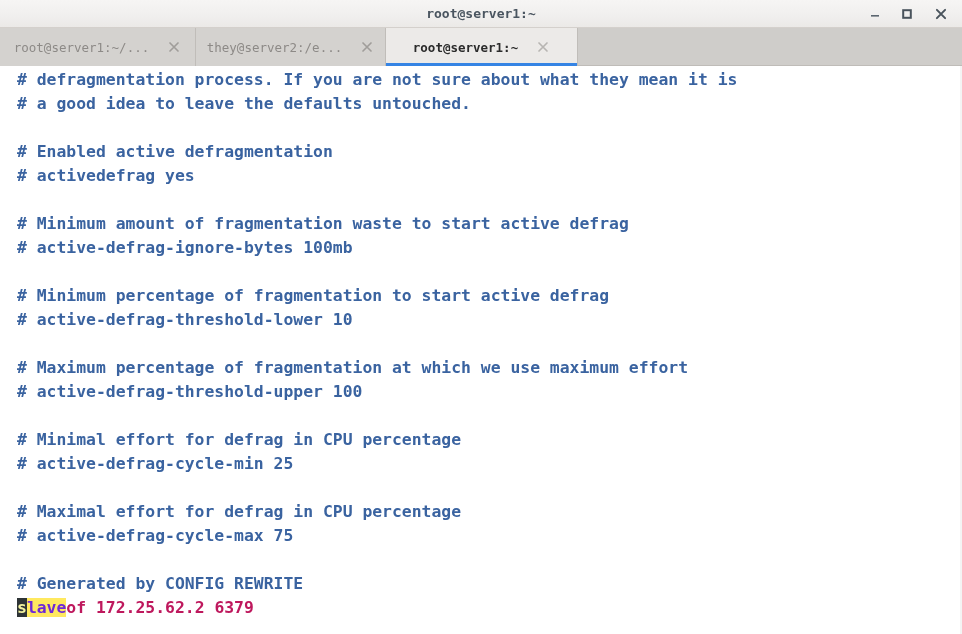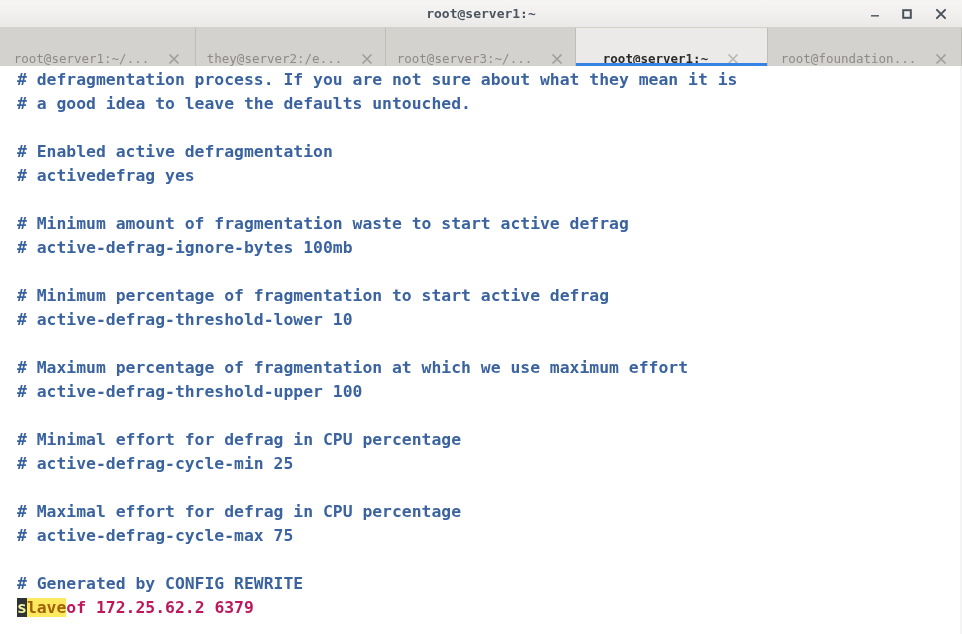--- a/index.html
+++ b/index.html
@@ -57,21 +57,21 @@
     height: 38px;
     background: #cfcdca;
     box-sizing: border-box;
     display: flex;
     align-items: stretch;
     border-bottom: 1px solid #bfbcb8;
   }
   .tab {
     position: relative;
     display: flex;
-    align-items: flex-end;
+    align-items: center;
     justify-content: center;
     box-sizing: border-box;
     height: 38px;
     background: #d4d2cf;
     border-right: 1px solid #c0bdb9;
     cursor: pointer;
     overflow: hidden;
   }
   .tab.active {
     background: #eceae8;
@@ -122,21 +122,21 @@
     font-size: 16.4px;
     font-weight: bold;
     line-height: 24px;
     letter-spacing: 0px;
     white-space: pre;
   }
   .tline { height: 24px; padding-left: 1px; }
   .c-comment { color: #3a63a0; }
   .c-plain   { color: #be185d; }
   .c-cursor  { background: #2e3436; color: #f2f2a0; }
-  .c-search  { background: #ffe95f; color: #a16207; }
+  .c-search  { background: #ffe95f; color: #6d28d9; }
 
   
   #scroll-edge {
     position: absolute;
     right: 0; top: 66px;
     width: 2px; height: 568px;
     background: #f4f4f4;
   }
 </style>
 </head>
@@ -168,34 +168,22 @@
       <span class="tab-close"><svg width="14" height="14" viewBox="0 0 14 14">
           <path d="M3 3 L11 11 M11 3 L3 11" stroke="#8d8a87" stroke-width="1.7" stroke-linecap="round"></path>
         </svg></span>
     </div>
     <div class="tab" style="width: 190px;">
       <span class="tab-label">they@server2:/e...</span>
       <span class="tab-close"><svg width="14" height="14" viewBox="0 0 14 14">
           <path d="M3 3 L11 11 M11 3 L3 11" stroke="#8d8a87" stroke-width="1.7" stroke-linecap="round"></path>
         </svg></span>
     </div>
-    <div class="tab" style="width: 190px;">
-      <span class="tab-label">root@server3:~/...</span>
-      <span class="tab-close"><svg width="14" height="14" viewBox="0 0 14 14">
-          <path d="M3 3 L11 11 M11 3 L3 11" stroke="#8d8a87" stroke-width="1.7" stroke-linecap="round"></path>
-        </svg></span>
-    </div>
     <div class="tab active" style="width: 192px;">
       <span class="tab-label">root@server1:~</span>
-      <span class="tab-close"><svg width="14" height="14" viewBox="0 0 14 14">
-          <path d="M3 3 L11 11 M11 3 L3 11" stroke="#8d8a87" stroke-width="1.7" stroke-linecap="round"></path>
-        </svg></span>
-    </div>
-    <div class="tab" style="width: 194px;">
-      <span class="tab-label">root@foundation...</span>
       <span class="tab-close"><svg width="14" height="14" viewBox="0 0 14 14">
           <path d="M3 3 L11 11 M11 3 L3 11" stroke="#8d8a87" stroke-width="1.7" stroke-linecap="round"></path>
         </svg></span>
     </div>
   </div>
 
 <div id="terminal">
   <div id="term-lines"><div class="tline"><span class="c-comment"># defragmentation process. If you are not sure about what they mean it is</span></div><div class="tline"><span class="c-comment"># a good idea to leave the defaults untouched.</span></div><div class="tline"><span class="c-plain"></span></div><div class="tline"><span class="c-comment"># Enabled active defragmentation</span></div><div class="tline"><span class="c-comment"># activedefrag yes</span></div><div class="tline"><span class="c-plain"></span></div><div class="tline"><span class="c-comment"># Minimum amount of fragmentation waste to start active defrag</span></div><div class="tline"><span class="c-comment"># active-defrag-ignore-bytes 100mb</span></div><div class="tline"><span class="c-plain"></span></div><div class="tline"><span class="c-comment"># Minimum percentage of fragmentation to start active defrag</span></div><div class="tline"><span class="c-comment"># active-defrag-threshold-lower 10</span></div><div class="tline"><span class="c-plain"></span></div><div class="tline"><span class="c-comment"># Maximum percentage of fragmentation at which we use maximum effort</span></div><div class="tline"><span class="c-comment"># active-defrag-threshold-upper 100</span></div><div class="tline"><span class="c-plain"></span></div><div class="tline"><span class="c-comment"># Minimal effort for defrag in CPU percentage</span></div><div class="tline"><span class="c-comment"># active-defrag-cycle-min 25</span></div><div class="tline"><span class="c-plain"></span></div><div class="tline"><span class="c-comment"># Maximal effort for defrag in CPU percentage</span></div><div class="tline"><span class="c-comment"># active-defrag-cycle-max 75</span></div><div class="tline"><span class="c-plain"></span></div><div class="tline"><span class="c-comment"># Generated by CONFIG REWRITE</span></div><div class="tline"><span class="c-cursor">s</span><span class="c-search">lave</span><span class="c-plain">of 172.25.62.2 6379</span></div></div>
 
 </div>

